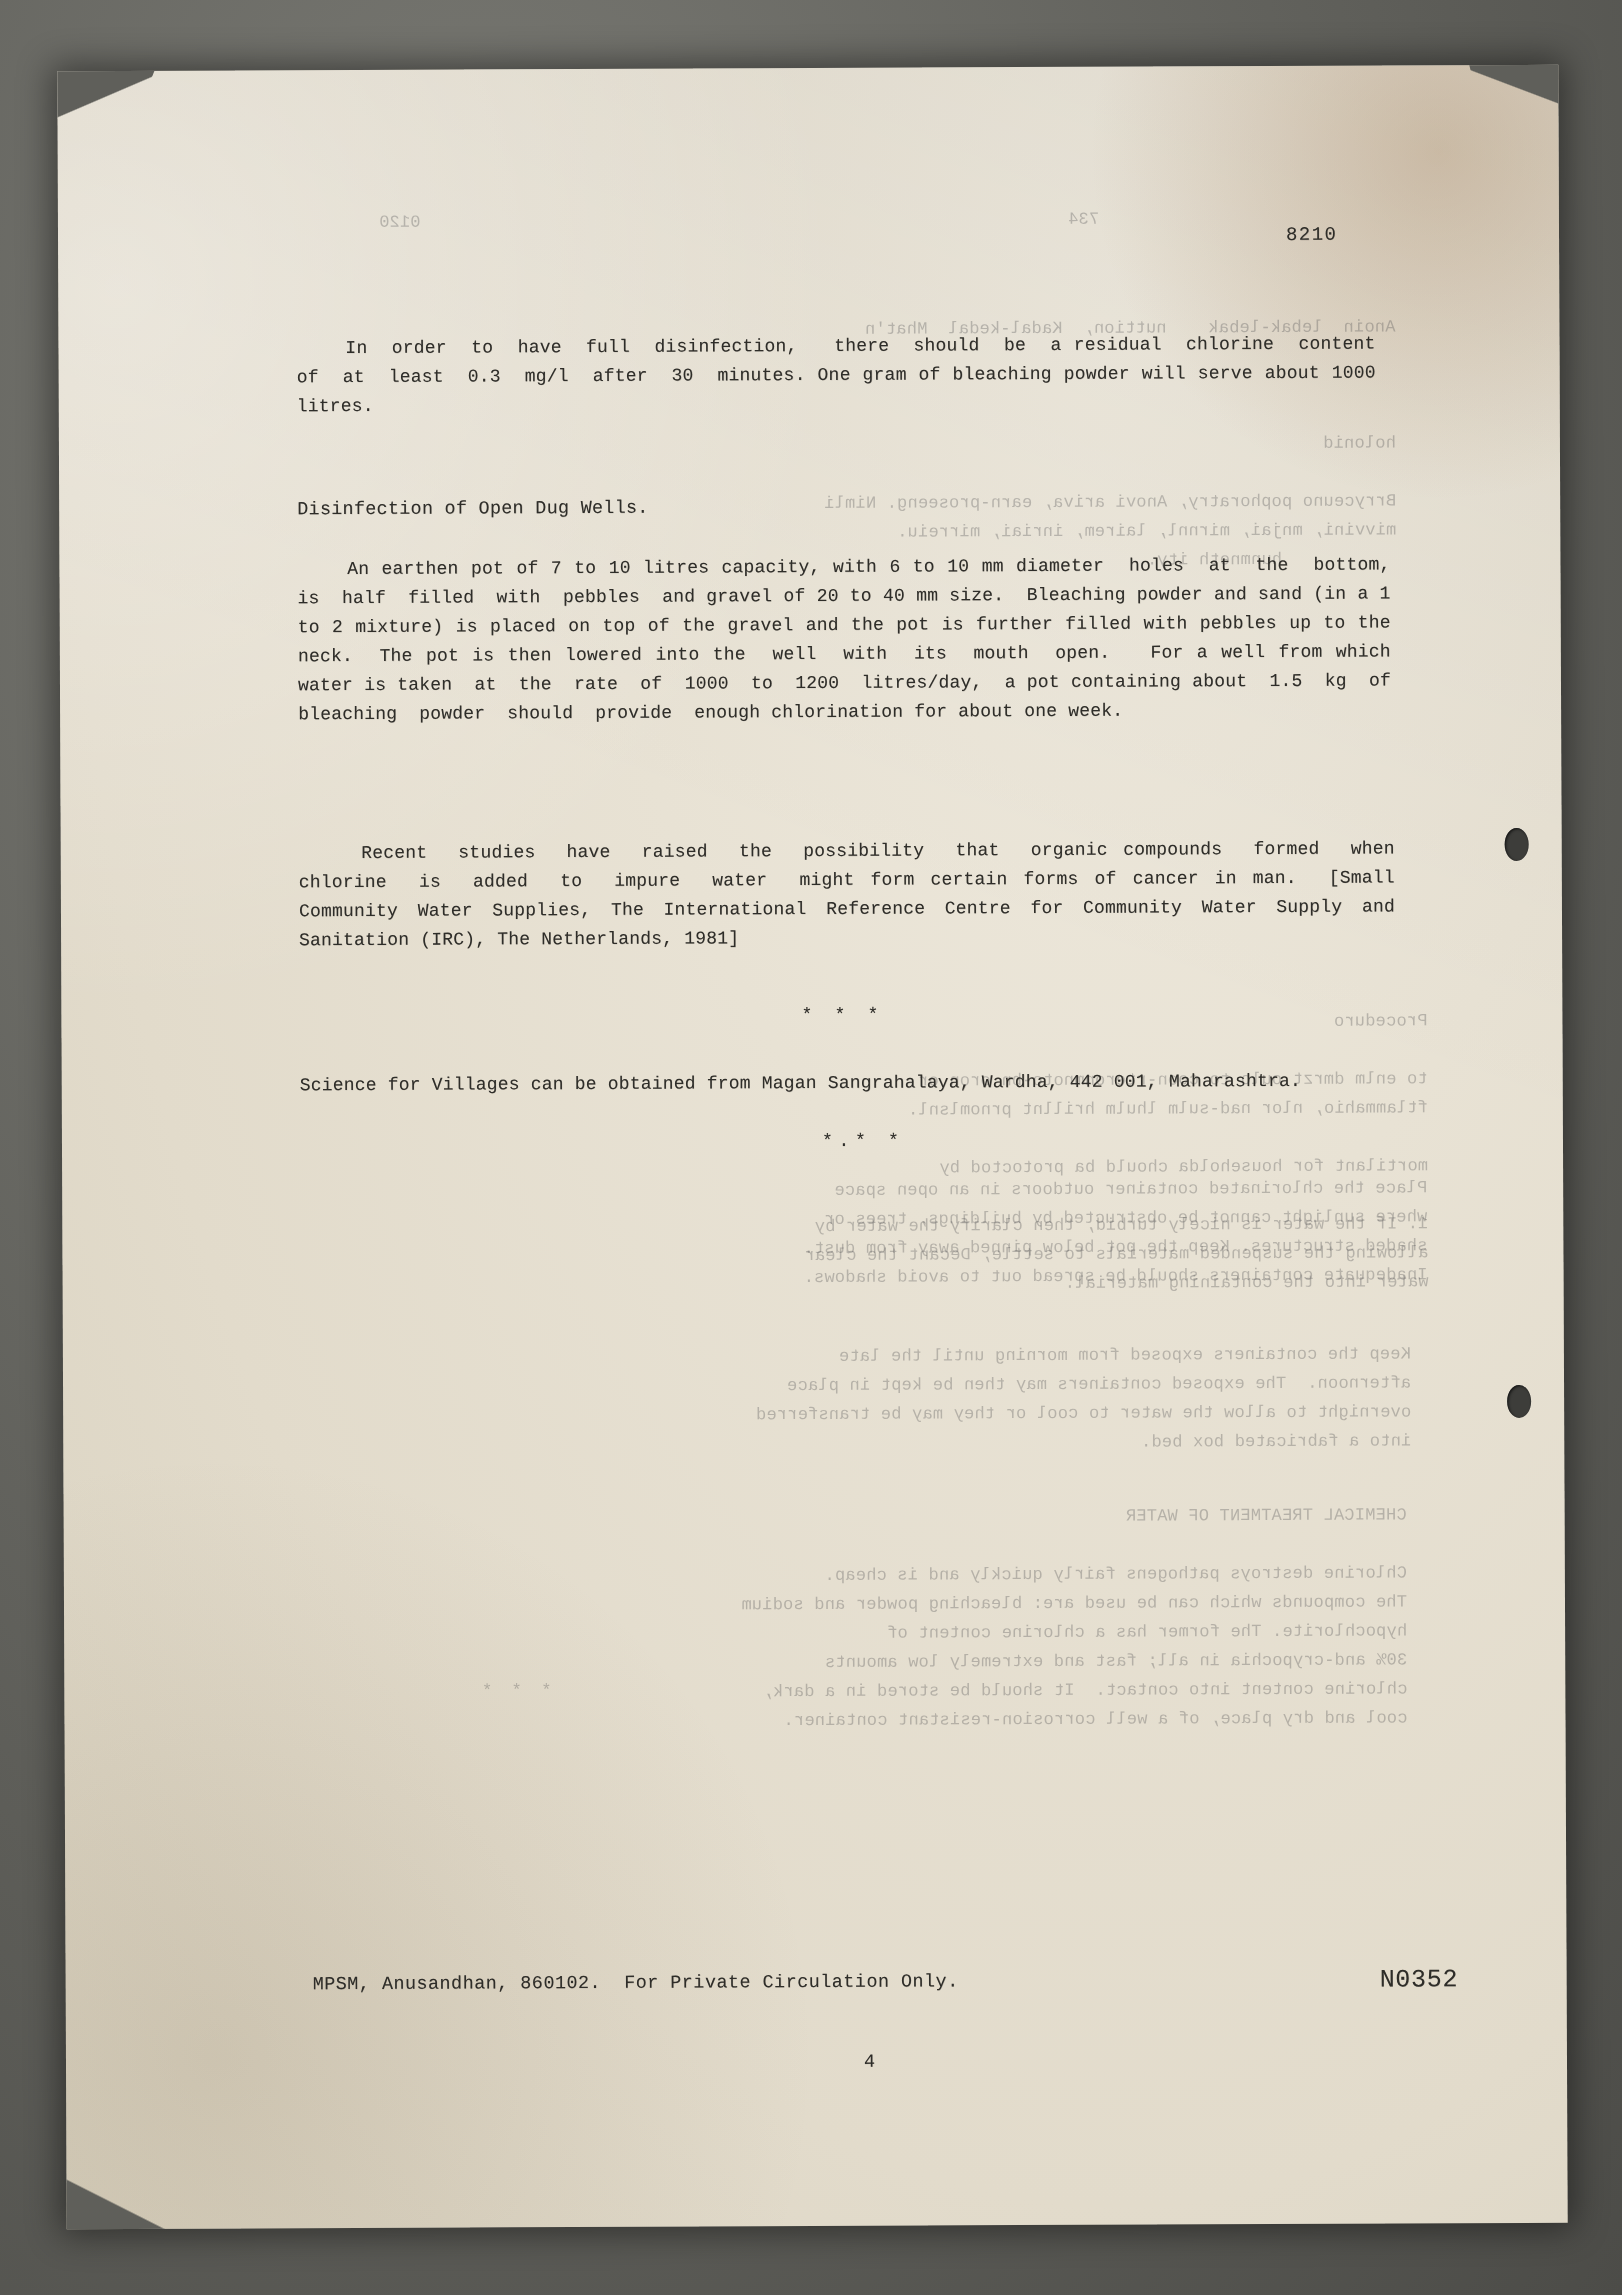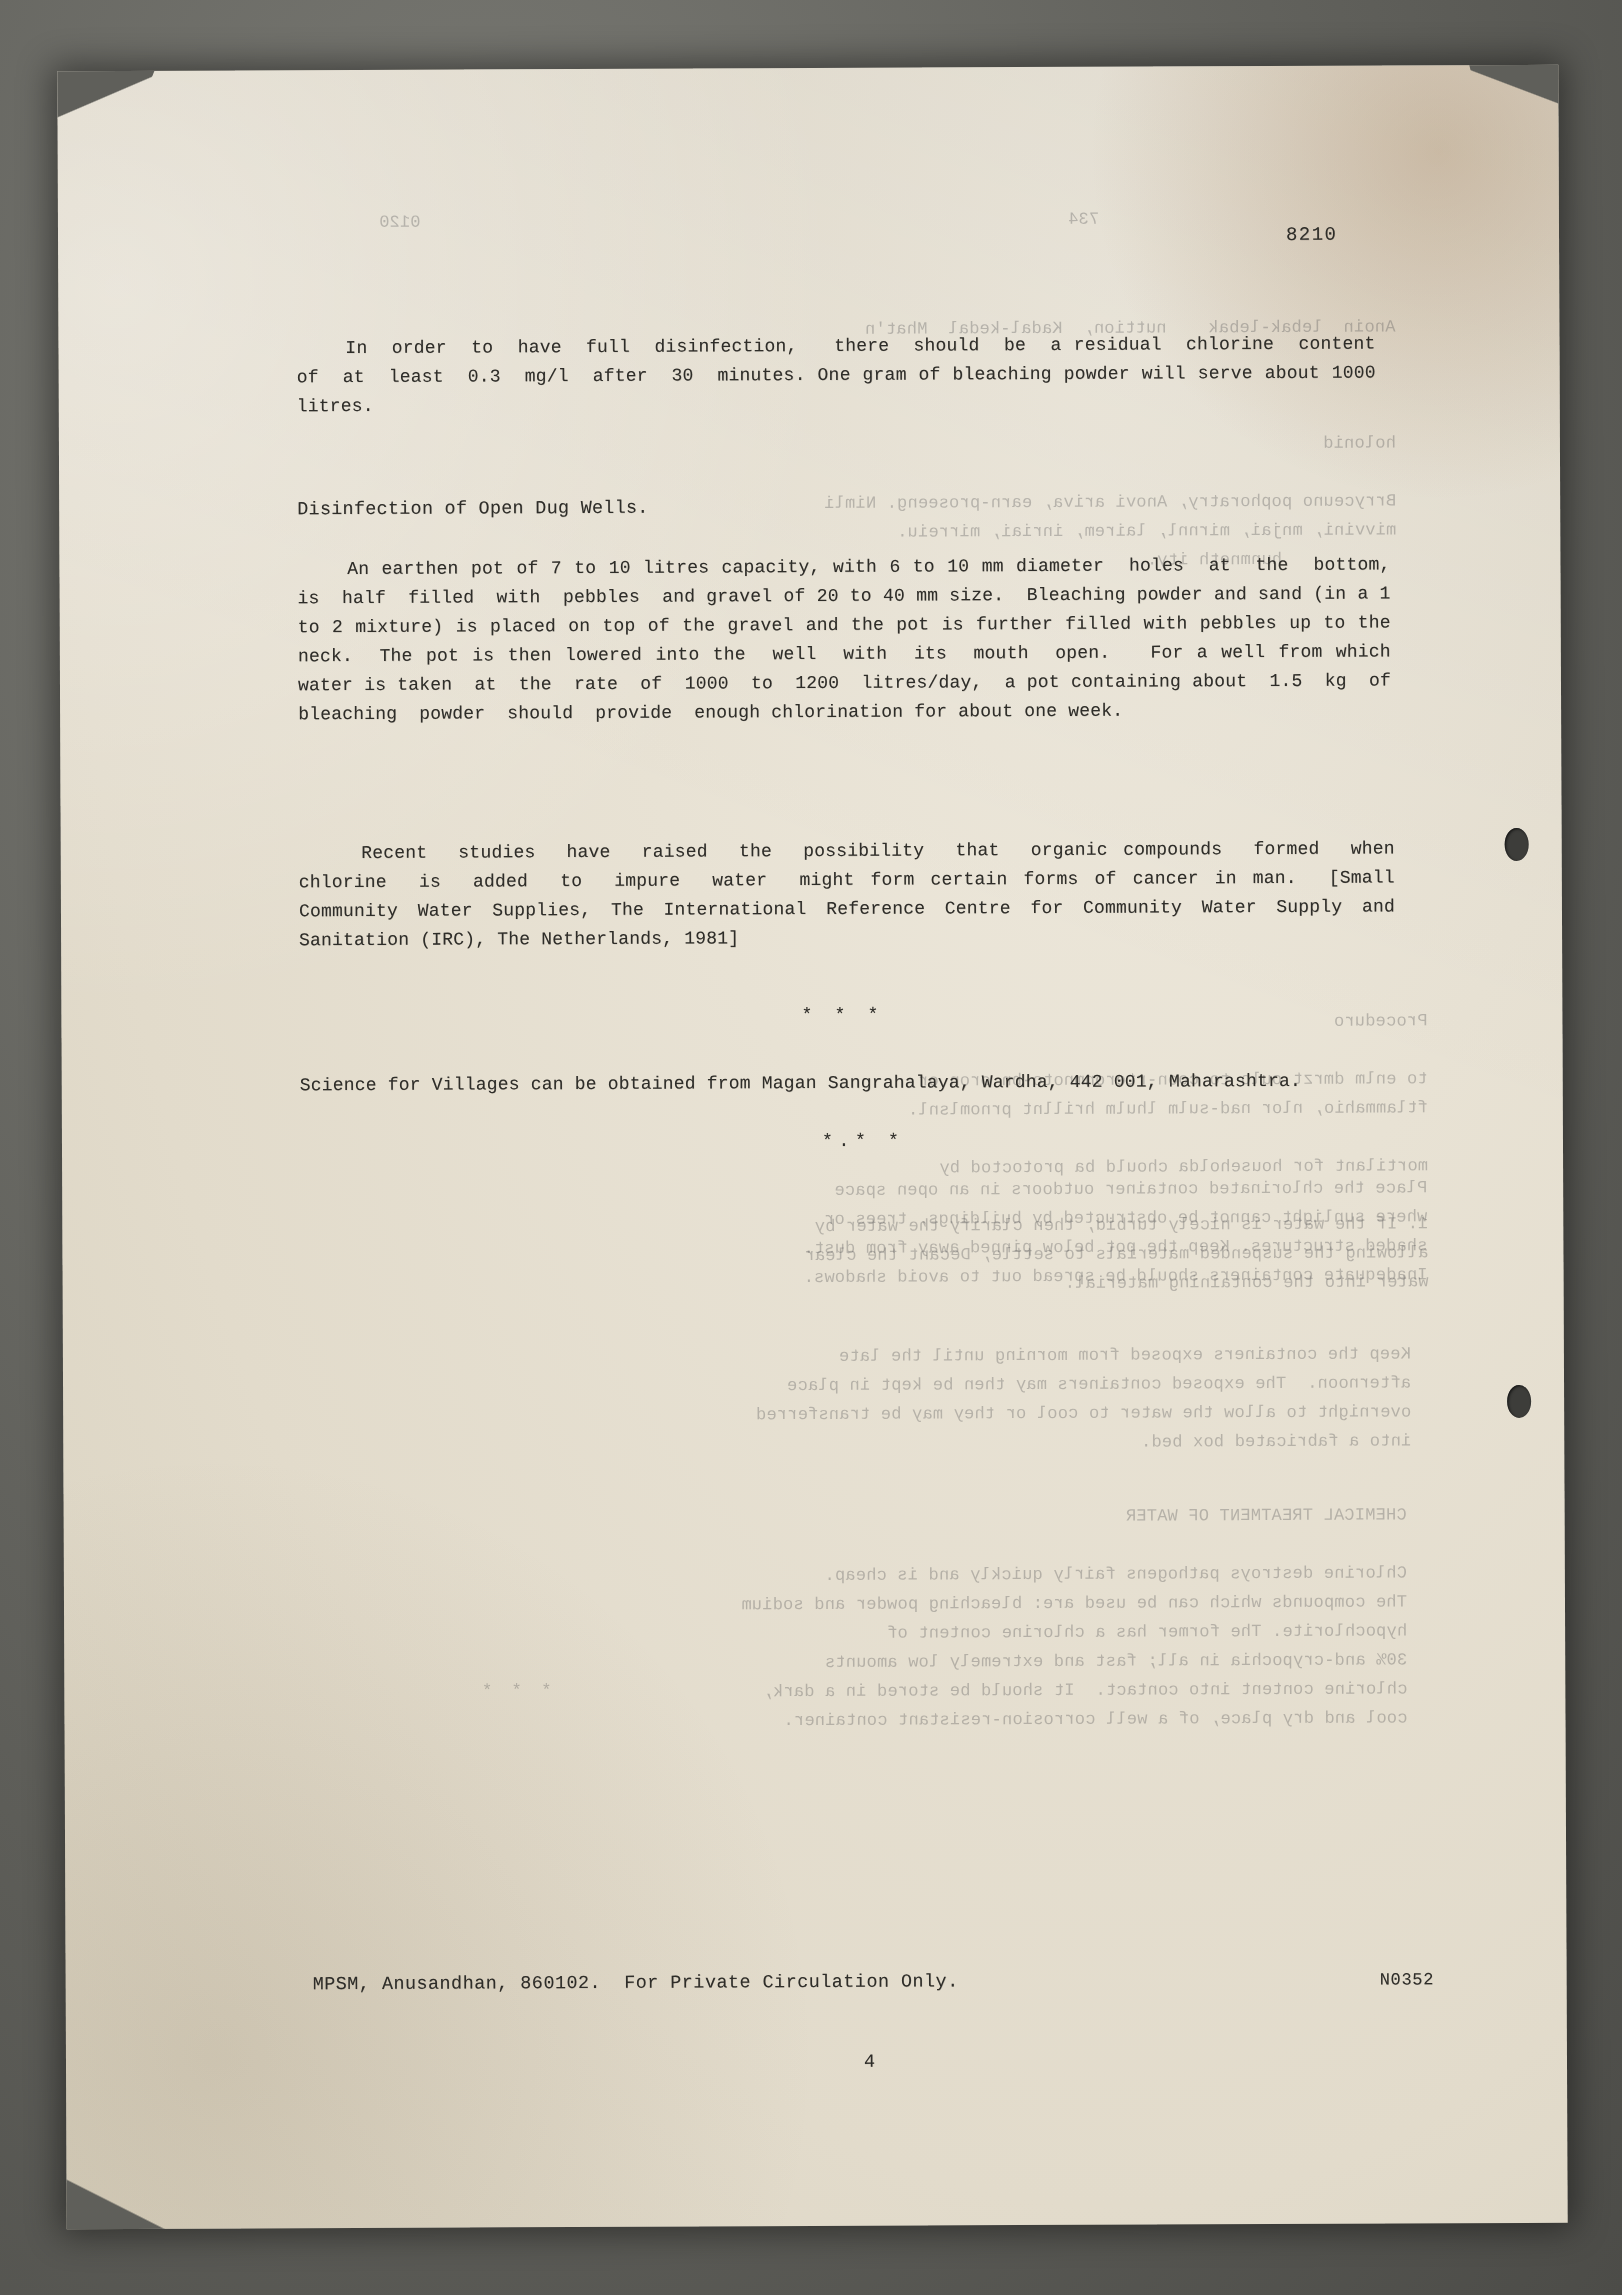--- a/index.html
+++ b/index.html
@@ -117,21 +117,21 @@
 
   #footer-line {
     left: 247px;
     top: 1900px;
     font-size: 18.4px;
     letter-spacing: 0.5px;
   }
   #footer-code {
     left: 1314px;
     top: 1900px;
-    font-size: 17px;
+    font-size: 25px;
     letter-spacing: 0.7px;
   }
   #page-number-footer {
     left: 798px;
     top: 1980px;
     font-size: 18.4px;
   }
 
   
   .bleed {

